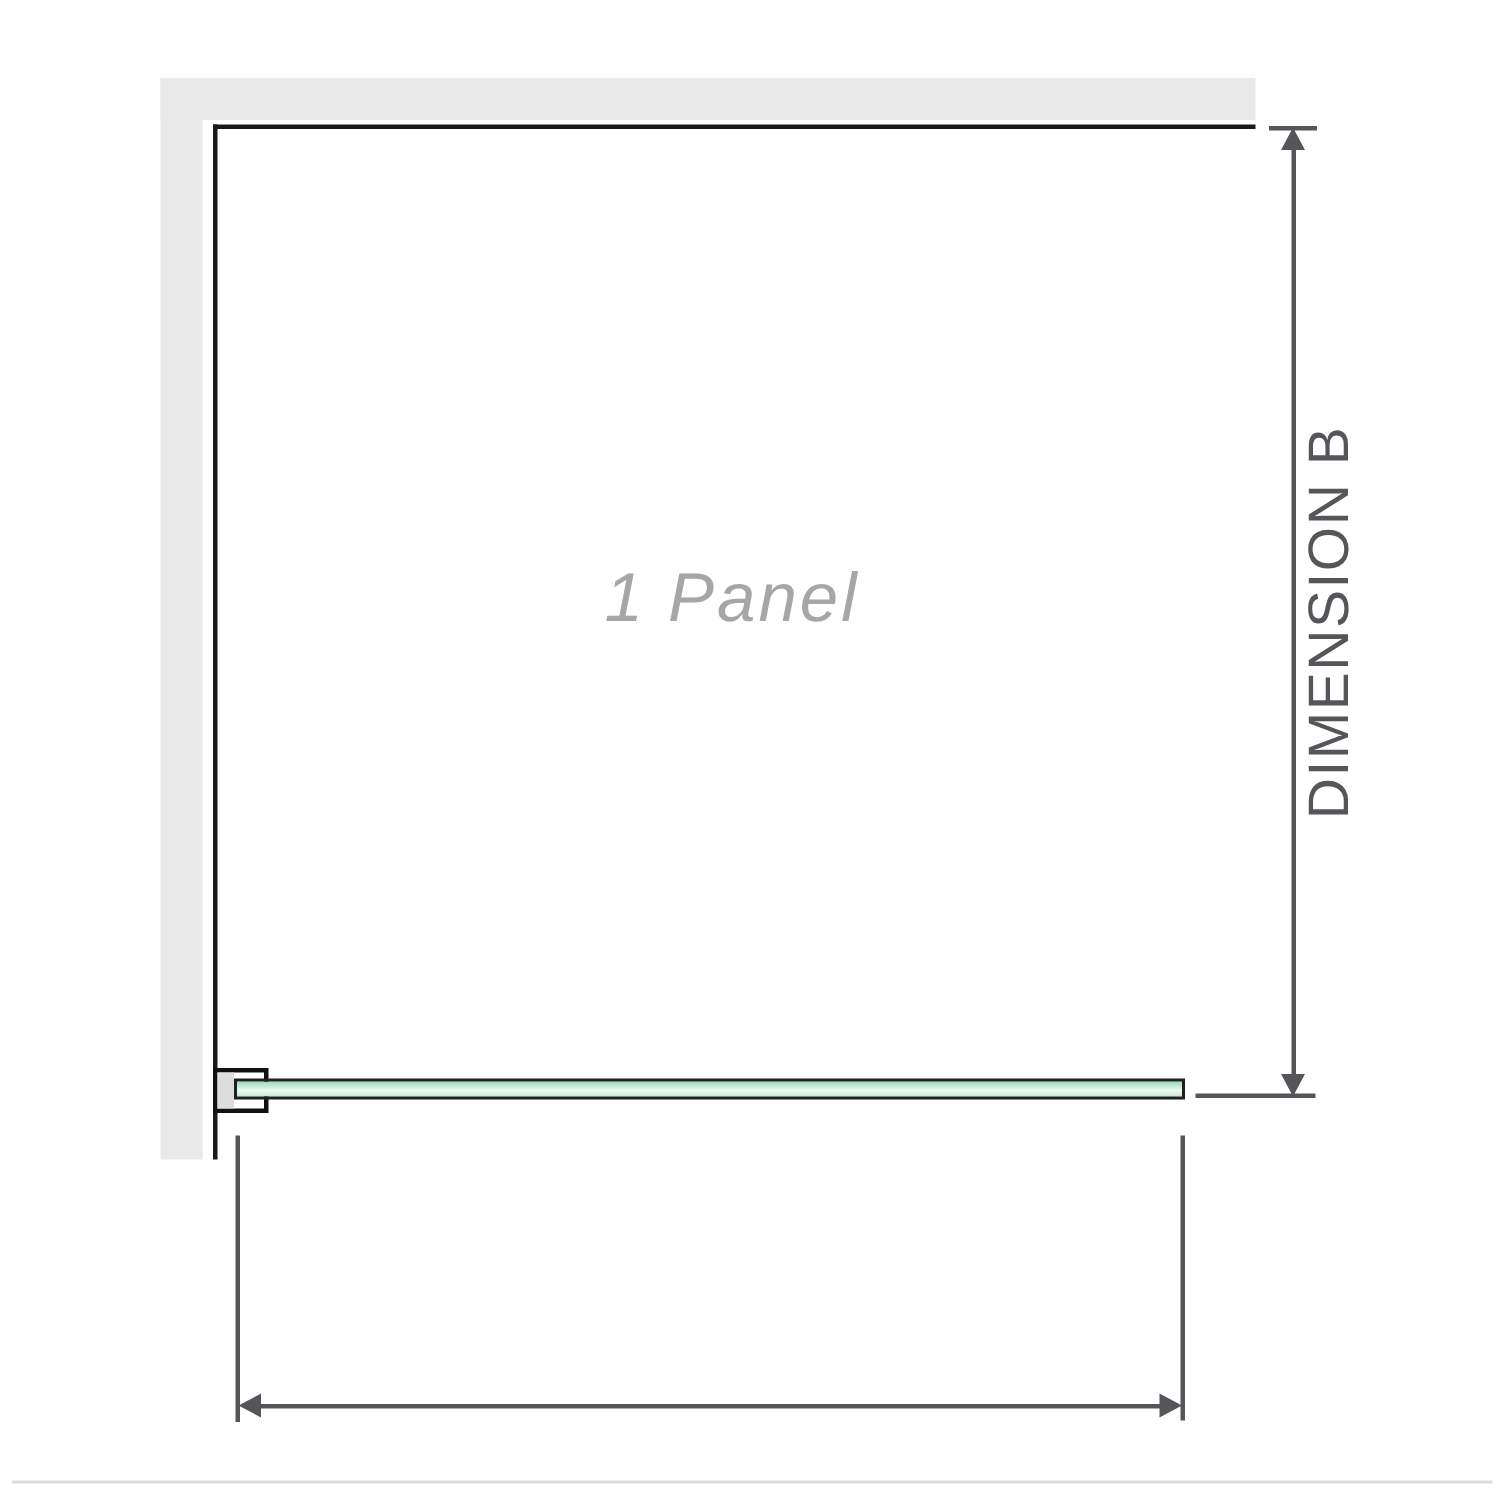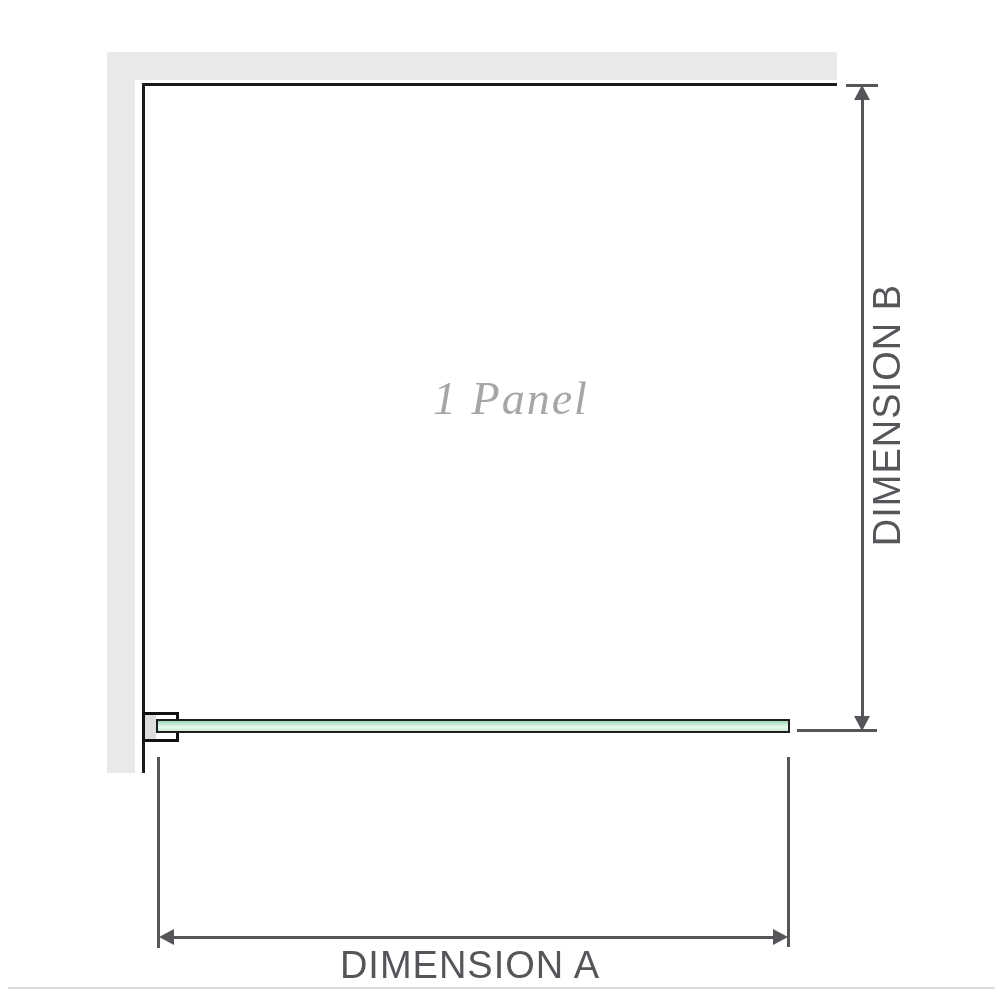--- a/index.html
+++ b/index.html
@@ -11,23 +11,23 @@
     --bracket-outline:#111111; --bracket-inner:#dddddd; --divider-line:#dcdcdc;
   }
   .abs{position:absolute;}
   
   .wall-top{left:107px;top:52px;width:730px;height:28px;background:var(--wall-fill);}
   .wall-left{left:107px;top:52px;width:28px;height:721px;background:var(--wall-fill);}
   .edge-top{left:142px;top:83px;width:695px;height:3px;background:var(--wall-edge-line);}
   .edge-left{left:142px;top:83px;width:3px;height:690px;background:var(--wall-edge-line);}
   
   .panel-label{
-    left:511px;top:398px;transform:translate(-50%,-50%);
+    left:488px;top:398px;transform:translate(-50%,-50%);
     font-size:46px;font-style:italic;font-weight:400;letter-spacing:2px;
-    color:var(--panel-label-text);white-space:nowrap;font-family:Liberation Serif, serif;
+    color:var(--panel-label-text);white-space:nowrap;
   }
   
   .bracket{left:142px;top:712px;width:37px;height:30px;background:#ffffff;
     border:3px solid var(--bracket-outline);box-sizing:border-box;z-index:2;}
   .bracket-inner{left:0;top:0;width:11px;height:100%;background:var(--bracket-inner);}
   .glass{left:156px;top:719px;width:634px;height:14px;box-sizing:border-box;
     border:2px solid var(--glass-outline);z-index:3;
     background:linear-gradient(to bottom,#9ed9b8 0%,#c8ecd8 35%,#eafaf1 60%,#c3e9d4 100%);}
   
   .dim-line{background:var(--dimension-line);}
@@ -74,17 +74,16 @@
   <div class="abs dim-line dimb-line"></div>
   <div class="abs arrow arrow-up"></div>
   <div class="abs arrow arrow-down"></div>
   <div class="abs dimb-label">DIMENSION B</div>
 
   <div class="abs dim-line dima-ext-left"></div>
   <div class="abs dim-line dima-ext-right"></div>
   <div class="abs dim-line dima-line"></div>
   <div class="abs arrow arrow-left"></div>
   <div class="abs arrow arrow-right"></div>
-  <div class="abs dima-label">DIMENSION A</div>
 
   <div class="abs bottom-divider"></div>
 
 </div>
 
 </body></html>

